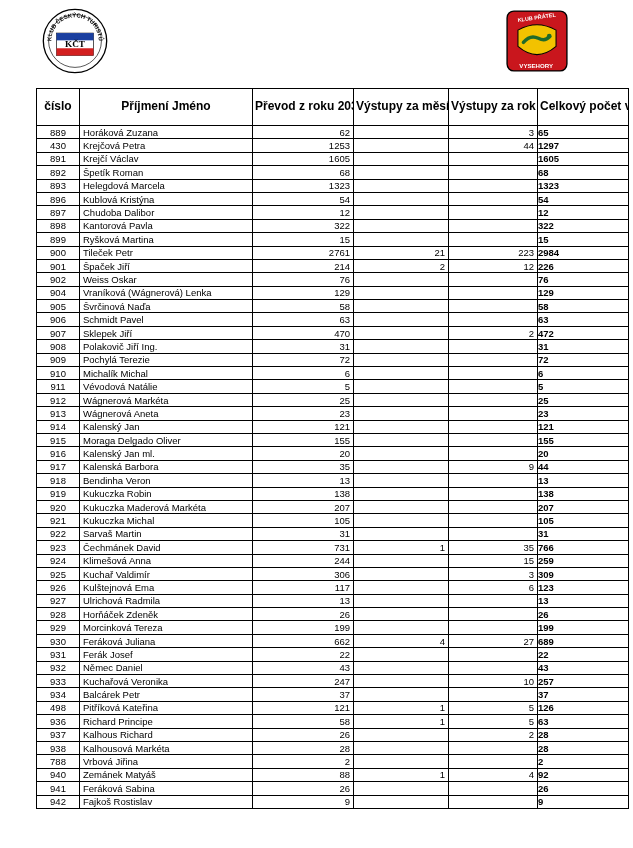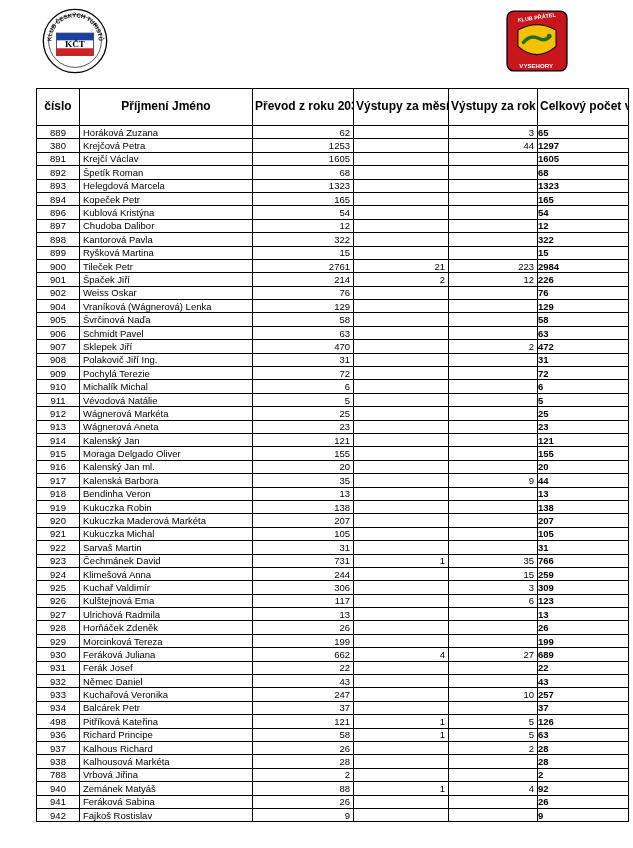--- a/index.html
+++ b/index.html
@@ -134,21 +134,21 @@
       <tbody id="table-body">
           <tr>
             <td class="col-num">889</td>
             <td class="col-name">Horáková Zuzana</td>
             <td class="col-prev">62</td>
             <td class="col-month"></td>
             <td class="col-year">3</td>
             <td class="col-total">65</td>
           </tr>
           <tr>
-            <td class="col-num">380</td>
+            <td class="col-num">430</td>
             <td class="col-name">Krejčová Petra</td>
             <td class="col-prev">1253</td>
             <td class="col-month"></td>
             <td class="col-year">44</td>
             <td class="col-total">1297</td>
           </tr>
           <tr>
             <td class="col-num">891</td>
             <td class="col-name">Krejčí Václav</td>
             <td class="col-prev">1605</td>
@@ -164,28 +164,20 @@
             <td class="col-year"></td>
             <td class="col-total">68</td>
           </tr>
           <tr>
             <td class="col-num">893</td>
             <td class="col-name">Helegdová Marcela</td>
             <td class="col-prev">1323</td>
             <td class="col-month"></td>
             <td class="col-year"></td>
             <td class="col-total">1323</td>
-          </tr>
-          <tr>
-            <td class="col-num">894</td>
-            <td class="col-name">Kopeček Petr</td>
-            <td class="col-prev">165</td>
-            <td class="col-month"></td>
-            <td class="col-year"></td>
-            <td class="col-total">165</td>
           </tr>
           <tr>
             <td class="col-num">896</td>
             <td class="col-name">Kublová Kristýna</td>
             <td class="col-prev">54</td>
             <td class="col-month"></td>
             <td class="col-year"></td>
             <td class="col-total">54</td>
           </tr>
           <tr>

